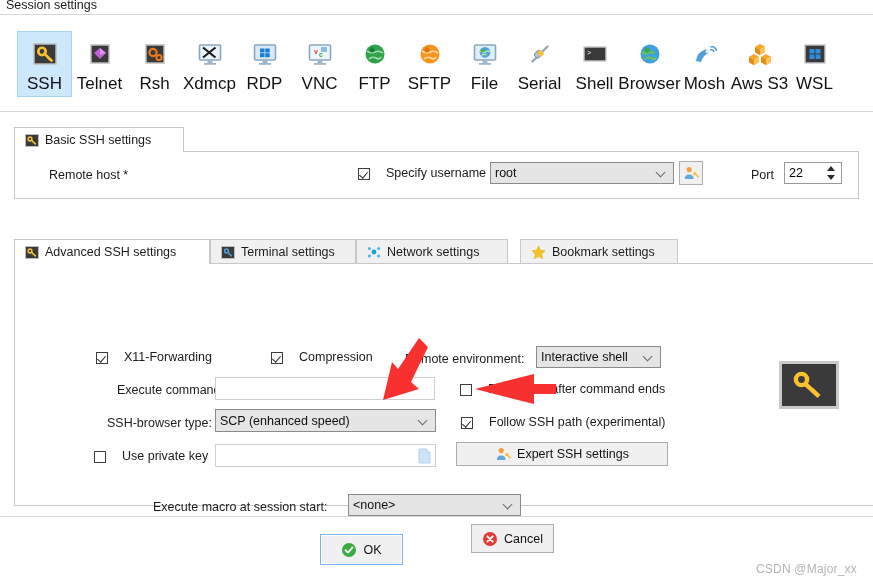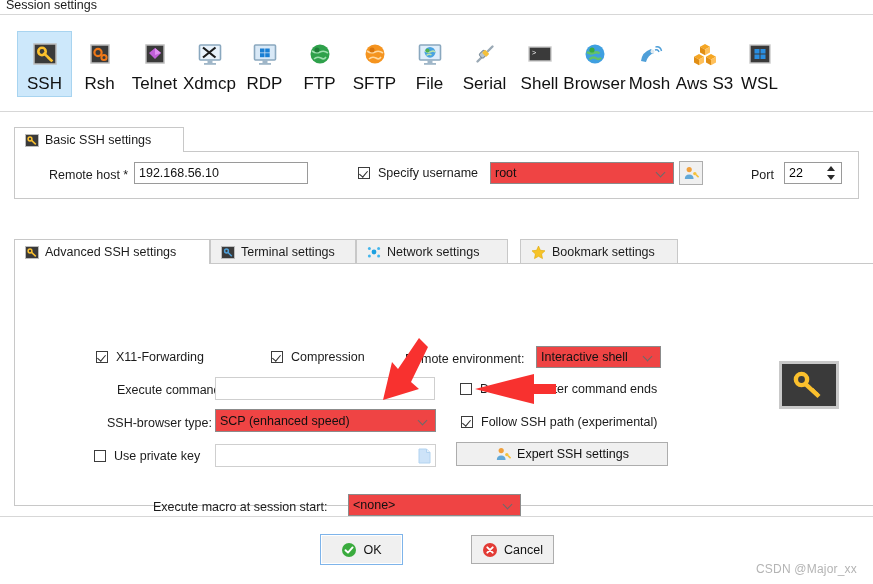--- a/index.html
+++ b/index.html
@@ -145,21 +145,21 @@
     color: #111;
     padding: 0 4px;
     display: flex;
     align-items: center;
     outline: none;
   }
   .txtbox.light { border-color: #cfcfcf; }
 
   .combo {
     border: 1px solid #8b8b8b;
-    background: #ef4444;
+    background: #e5e5e5;
     box-sizing: border-box;
     font-size: 12.5px;
     color: #111;
     display: flex;
     align-items: center;
     padding: 0 4px;
     position: relative;
     cursor: pointer;
   }
   .combo .chev {
@@ -198,21 +198,21 @@
   .spin .arrows i {
     position: absolute;
     left: 0;
     width: 0; height: 0;
     border-left: 4.5px solid transparent;
     border-right: 4.5px solid transparent;
   }
   .spin .arrows i.up { top: 1px; border-bottom: 5px solid #2a2a2a; }
   .spin .arrows i.dn { bottom: 1px; border-top: 5px solid #2a2a2a; }
 
-  .cbwrap { display: inline-flex; align-items: center; gap: 8px; cursor: pointer; }
+  .cbwrap { display: inline-flex; align-items: flex-end; gap: 16px; cursor: pointer; }
   .cb {
     width: 12px; height: 12px;
     border: 1px solid #3c3c3c;
     background: #fff;
     box-sizing: border-box;
     position: relative;
     flex: 0 0 auto;
   }
   .cb.checked::after {
     content: "";
@@ -305,36 +305,36 @@
           <path d="M17 17.4 l1.6 1.6 M19 19.4 l1.4 1.4" stroke="#fbc02d" stroke-width="2.2"></path>
         </svg>
       </span>
       <span class="type-label">SSH</span>
     </div>
 
     <div class="type-item">
       <span class="type-ico">
         <svg width="28" height="28" viewBox="0 0 28 28">
           <rect x="5" y="5" width="18" height="18" fill="#3a3a3a" stroke="#bdbdbd" stroke-width="1.5"></rect>
+          <path d="M14 8 l6 5 -6 6 -6 -6 z" fill="#c05fd8"></path>
+          <path d="M14 8 l6 5 -6 2 z" fill="#e08ff2"></path>
+        </svg>
+      </span>
+      <span class="type-label">Telnet</span>
+    </div>
+
+    <div class="type-item">
+      <span class="type-ico">
+        <svg width="28" height="28" viewBox="0 0 28 28">
+          <rect x="5" y="5" width="18" height="18" fill="#3a3a3a" stroke="#bdbdbd" stroke-width="1.5"></rect>
           <circle cx="12" cy="12.5" r="3.6" fill="none" stroke="#f07818" stroke-width="2.2"></circle>
           <circle cx="18" cy="17.5" r="2.6" fill="none" stroke="#f07818" stroke-width="2"></circle>
         </svg>
       </span>
       <span class="type-label">Rsh</span>
-    </div>
-
-    <div class="type-item">
-      <span class="type-ico">
-        <svg width="28" height="28" viewBox="0 0 28 28">
-          <rect x="5" y="5" width="18" height="18" fill="#3a3a3a" stroke="#bdbdbd" stroke-width="1.5"></rect>
-          <path d="M14 8 l6 5 -6 6 -6 -6 z" fill="#c05fd8"></path>
-          <path d="M14 8 l6 5 -6 2 z" fill="#e08ff2"></path>
-        </svg>
-      </span>
-      <span class="type-label">Telnet</span>
     </div>
 
     <div class="type-item">
       <span class="type-ico">
         <svg width="28" height="28" viewBox="0 0 28 28">
           <rect x="3.5" y="5" width="21" height="15" rx="1" fill="#e8f2fb" stroke="#8aa8bf" stroke-width="1.6"></rect>
           <path d="M7 7.5 L19.5 17.5 M19.5 7.5 L7 17.5" stroke="#1b1b1b" stroke-width="2.2"></path>
           <rect x="11.5" y="20" width="5" height="3" fill="#9fb6c8"></rect>
           <rect x="8" y="23" width="12" height="1.8" fill="#9fb6c8"></rect>
         </svg>
@@ -350,20 +350,33 @@
           <rect x="14.2" y="8.5" width="4.5" height="4" fill="#1a7fd4"></rect>
           <rect x="9" y="13.2" width="4.5" height="4" fill="#1a7fd4"></rect>
           <rect x="14.2" y="13.2" width="4.5" height="4" fill="#1a7fd4"></rect>
           <rect x="11.5" y="20" width="5" height="3" fill="#9fb6c8"></rect>
           <rect x="8" y="23" width="12" height="1.8" fill="#9fb6c8"></rect>
         </svg>
       </span>
       <span class="type-label">RDP</span>
     </div>
 
+    <div class="type-item">
+      <span class="type-ico">
+        <svg width="28" height="28" viewBox="0 0 28 28">
+          <rect x="3.5" y="5" width="21" height="15" rx="1" fill="#eef6fd" stroke="#8aa8bf" stroke-width="1.6"></rect>
+          <text x="8" y="14" font-family="Liberation Sans" font-size="7" fill="#e23b35" font-weight="bold">v</text>
+          <text x="13" y="17" font-family="Liberation Sans" font-size="7" fill="#3aab3e" font-weight="bold">c</text>
+          <rect x="15" y="7" width="6" height="5" fill="#5ba5dd" opacity=".7"></rect>
+          <rect x="11.5" y="20" width="5" height="3" fill="#9fb6c8"></rect>
+          <rect x="8" y="23" width="12" height="1.8" fill="#9fb6c8"></rect>
+        </svg>
+      </span>
+      <span class="type-label">VNC</span>
+    </div>
 
     <div class="type-item">
       <span class="type-ico">
         <svg width="28" height="28" viewBox="0 0 28 28">
           <circle cx="14" cy="14" r="9.5" fill="#2fa14b"></circle>
           <path d="M6 11 q4 3 8 1 q4 -2 8 1 M8 19 q3 -3 7 -1 q3 2 5 -1" stroke="#9ddfae" stroke-width="1.6" fill="none"></path>
           <circle cx="11" cy="10" r="2.5" fill="#1f7d38"></circle>
         </svg>
       </span>
       <span class="type-label">FTP</span>
@@ -480,23 +493,20 @@
           <path d="M6.3 6.1 L10.8 10.4" stroke="#fbc02d" stroke-width="1.5"></path>
         </svg>
       </span>
       <span>Basic SSH settings</span>
     </div>
   </div>
 
   <div class="tab-body basic-body">
     <span class="lbl" style="position:absolute;left:34px;top:16px;">Remote host *</span>
 
-    <div class="txtbox" style="position:absolute;left:119px;top:10px;width:174px;height:22px;">
-      <span>192.168.56.10</span>
-    </div>
 
     <label class="cbwrap" style="position:absolute;left:343px;top:14px;">
       <span class="cb checked"></span>
       <span class="lbl">Specify username</span>
     </label>
 
     <div class="combo" style="position:absolute;left:475px;top:10px;width:184px;height:22px;">
       <span>root</span>
       <span class="chev"></span>
     </div>
@@ -666,21 +676,21 @@
 <div class="btn default" style="position:absolute;left:320px;top:534px;width:83px;height:31px;">
   <span style="display:inline-flex;">
     <svg width="16" height="16" viewBox="0 0 16 16">
       <circle cx="8" cy="8" r="7" fill="#3aab3e"></circle>
       <path d="M4.5 8.2 L7 10.6 L11.6 5.4" stroke="#ffffff" stroke-width="1.9" fill="none" stroke-linecap="round" stroke-linejoin="round"></path>
     </svg>
   </span>
   <span>OK</span>
 </div>
 
-<div class="btn" style="position:absolute;left:471px;top:535px;width:83px;height:29px;">
+<div class="btn" style="position:absolute;left:471px;top:524px;width:83px;height:29px;">
   <span style="display:inline-flex;">
     <svg width="16" height="16" viewBox="0 0 16 16">
       <circle cx="8" cy="8" r="7" fill="#e23b35"></circle>
       <path d="M5.3 5.3 L10.7 10.7 M10.7 5.3 L5.3 10.7" stroke="#ffffff" stroke-width="1.9" stroke-linecap="round"></path>
     </svg>
   </span>
   <span>Cancel</span>
 </div>
 
 <svg class="arrow-layer" viewBox="0 0 873 584">

